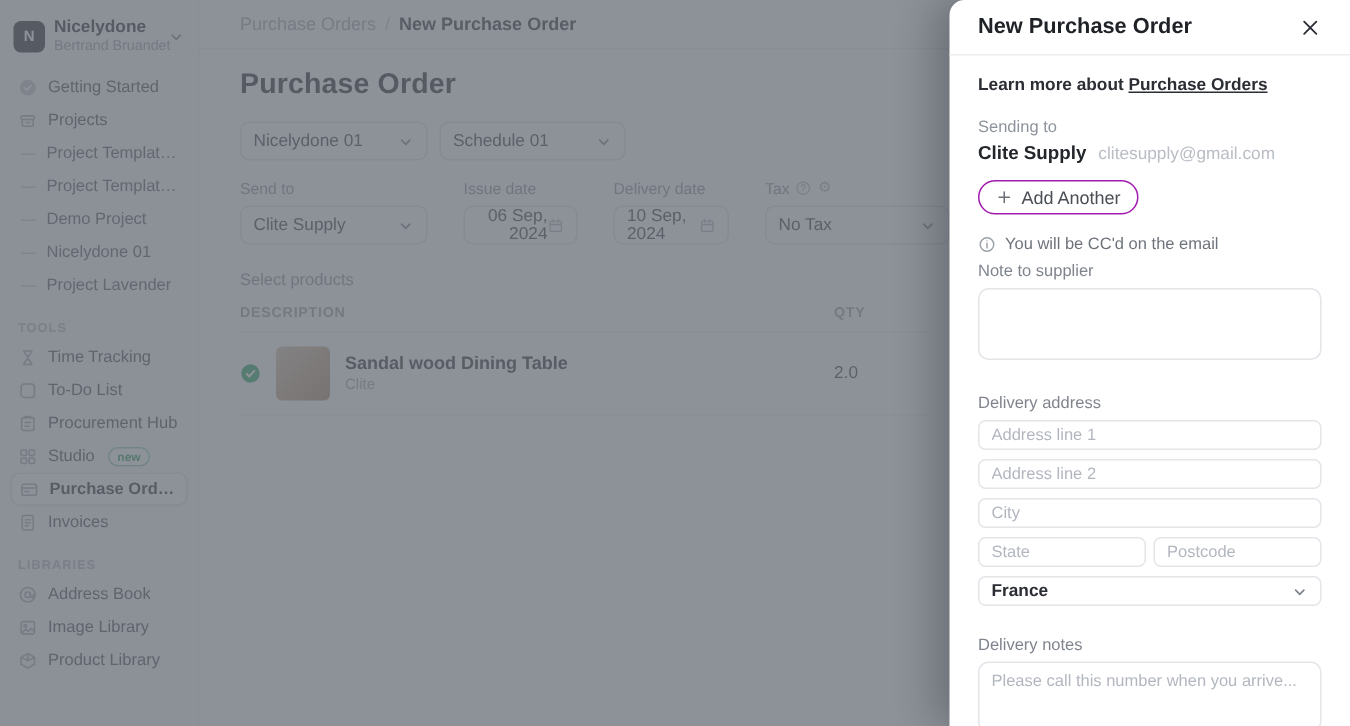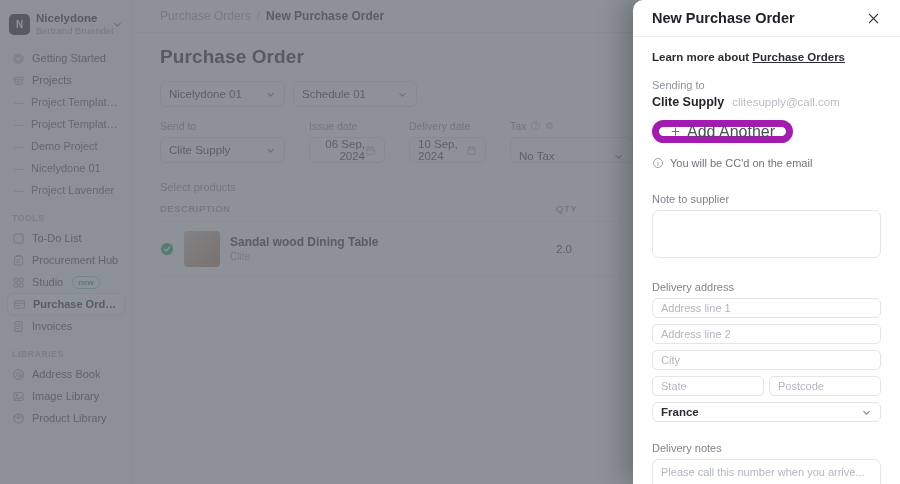--- a/index.html
+++ b/index.html
@@ -39,21 +39,21 @@
   .bc-section { color:#a2a7af; }
   .bc-sep { color:#c3c7cd; }
   .bc-current { color:#2e3238; font-weight:600; }
   .page-body { padding:13px 0 0 27px; }
   .page-title { font-size:19px; font-weight:700; color:#24272c; letter-spacing:.1px; }
   .selects-row { margin-top:13px; display:flex; gap:8px; }
   .select-box { height:26px; border:1px solid #e2e4e8; border-radius:6px; background:#fdfdfe;
                 display:flex; align-items:center; justify-content:space-between; padding:0 8px;
                 font-size:11.5px; color:#383c43; font-weight:500; }
   .w-project { width:125px; } .w-schedule { width:124px; }
-  .w-send { width:125px; } .w-issue { width:76px;text-align:right; } .w-delivery { width:77px; } .w-tax { width:123px;align-items:flex-end; }
+  .w-send { width:125px; } .w-issue { width:76px;text-align:right; } .w-delivery { width:77px; } .w-tax { width:123px; }
   .fields-row { margin-top:12px; display:flex; gap:24px; }
   .fg-label { font-size:10.5px; color:#8d929b; margin-bottom:5px; display:flex; align-items:center; gap:4px; height:13px; }
   .mini-icn { width:11px; height:11px; color:#b2b6be; display:inline-flex; }
   .mini-icn svg { width:11px; height:11px; }
   .gear-glyph { font-family:"DejaVu Sans", sans-serif; font-size:10px; color:#b2b6be; line-height:11px; }
   .products { margin-top:18px; padding-right:12px; }
   .products-label { font-size:11px; color:#8d929b; }
   .table-head { margin-top:10px; display:flex; align-items:center; font-size:9.5px; font-weight:600;
                 letter-spacing:.5px; color:#9ba0a8; padding-bottom:7px; border-bottom:1px solid #ededef; }
   .col-desc { flex:1; }
@@ -81,29 +81,29 @@
                color:#2c2f35; cursor:pointer; }
   .close-btn svg { width:13px; height:13px; }
   .drawer-body { padding:14px 19px 0; flex:1; }
   .learn-more { font-size:11.5px; font-weight:700; color:#2b2e34; }
   .learn-link { text-decoration:underline; cursor:pointer; }
   .sending-label { margin-top:16px; font-size:11px; color:#8d939c; }
   .recipient-row { margin-top:4px; display:flex; align-items:baseline; gap:8px; }
   .recipient-name { font-size:12.5px; font-weight:700; color:#23262b; }
   .recipient-email { font-size:11.5px; color:#b9bdc4; }
   .add-another { margin-top:11px; display:inline-flex; align-items:center; gap:6px; height:23px;
-                 padding:0 11px; border:7px solid #a21caf; border-radius:12px; background:#fff;
-                 font-size:16px; font-weight:500; color:#4a4e55; cursor:pointer; }
+                 padding:0 11px; border:1px solid #a21caf; border-radius:12px; background:#fff;
+                 font-size:12px; font-weight:500; color:#4a4e55; cursor:pointer; }
   .add-another .icn { color:#6b7078; width:11px; height:11px; }
   .add-another .icn svg { width:11px; height:11px; }
   .cc-note { margin-top:14px; display:flex; align-items:center; gap:6px; font-size:11px; color:#6e737b; }
   .cc-note .icn { color:#9aa0a8; width:12px; height:12px; }
   .cc-note .icn svg { width:12px; height:12px; }
   .fld-label { font-size:11px; color:#7f848d; }
-  .mt-note { margin-top:24px; }
+  .mt-note { margin-top:6px; }
   .mt-addr { margin-top:23px; }
   .mt-dnotes { margin-top:20px; }
   .ta { display:block; width:100%; border:1px solid #e3e5e9; border-radius:7px; resize:none;
         font-family:"Liberation Sans", sans-serif; font-size:11px; color:#3c4046; padding:6px 8px; outline:none; }
   .ta::placeholder { color:#b2b7bf; }
   .ta-note { margin-top:5px; height:48px; }
   .ta-dnotes { margin-top:5px; height:47px; }
   .inp { display:block; width:100%; height:20px; border:1px solid #e3e5e9; border-radius:5px;
          font-family:"Liberation Sans", sans-serif; font-size:11px; color:#3c4046; padding:0 8px; outline:none; }
   .inp::placeholder { color:#b2b7bf; }
@@ -173,20 +173,28 @@
     <div class="sub-item">
       <span class="dash">—</span>
       <span class="lbl">Project Lavender</span>
     </div>
 
     <div class="sec-head">TOOLS</div>
 
     <div class="nav-item">
       <span class="icn">
         <svg viewBox="0 0 16 16" fill="none" stroke="currentColor" stroke-width="1.3" stroke-linecap="round" stroke-linejoin="round">
+            <path d="M4.5 2.5h7M4.5 13.5h7M5 2.5c0 3 3 3.5 3 5.5s-3 2.5-3 5.5M11 2.5c0 3-3 3.5-3 5.5s3 2.5 3 5.5"></path>
+          </svg>
+      </span>
+      <span class="lbl">Time Tracking</span>
+    </div>
+    <div class="nav-item">
+      <span class="icn">
+        <svg viewBox="0 0 16 16" fill="none" stroke="currentColor" stroke-width="1.3" stroke-linecap="round" stroke-linejoin="round">
             <rect x="2.5" y="2.5" width="11" height="11" rx="2.5"></rect>
           </svg>
       </span>
       <span class="lbl">To-Do List</span>
     </div>
     <div class="nav-item">
       <span class="icn">
         <svg viewBox="0 0 16 16" fill="none" stroke="currentColor" stroke-width="1.3" stroke-linecap="round" stroke-linejoin="round">
             <rect x="3" y="3" width="10" height="10.5" rx="1.5"></rect>
             <path d="M6 3V2h4v1M5.8 7h4.4M5.8 10h3"></path>
@@ -382,21 +390,21 @@
     </div>
 
     <div class="drawer-body">
       <div class="learn-more">
         <span>Learn more about </span><span class="learn-link">Purchase Orders</span>
       </div>
 
       <div class="sending-label">Sending to</div>
       <div class="recipient-row">
         <span class="recipient-name">Clite Supply</span>
-        <span class="recipient-email">clitesupply@call.com</span>
+        <span class="recipient-email">clitesupply@gmail.com</span>
       </div>
 
       <button class="add-another">
         <span class="icn">
           <svg viewBox="0 0 16 16" fill="none" stroke="currentColor" stroke-width="1.5" stroke-linecap="round">
               <path d="M8 3v10M3 8h10"></path>
             </svg>
         </span>
         <span>Add Another</span>
       </button>

